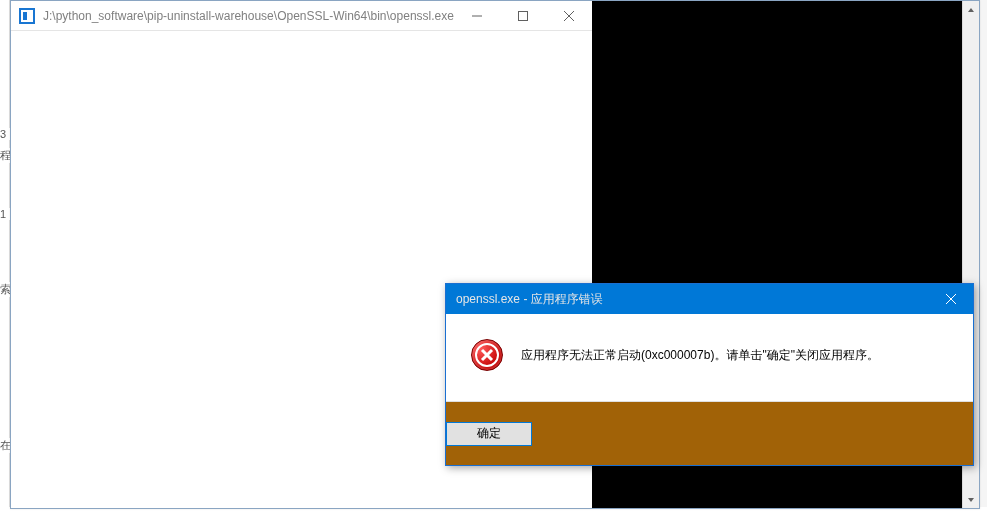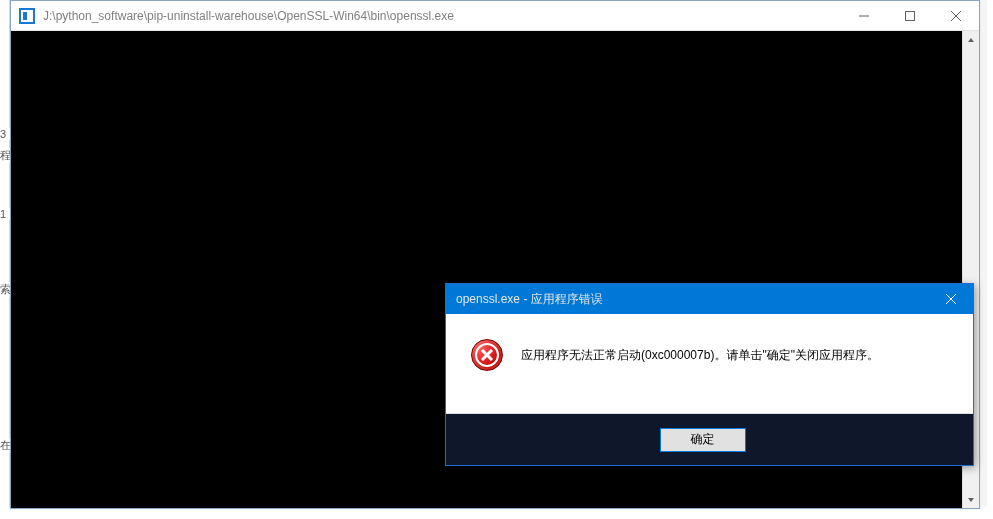--- a/index.html
+++ b/index.html
@@ -25,21 +25,20 @@
 
     
     .win {
       position: absolute;
       left: 10px; top: 0;
       width: 970px; height: 509px;
       background: #ffffff;
       border: 1px solid #8aa5c2;
       box-shadow: 0 0 2px rgba(0,0,0,.1);
       display: flex;
-      flex-direction: column;
     }
     .win-titlebar {
       height: 30px;
       background: #ffffff;
       display: flex;
       align-items: center;
       padding-left: 8px;
       font-size: 12px;
       color: #808080;
       border-bottom: 1px solid #e5e5e5;
@@ -146,26 +145,26 @@
     }
     .dlg-icon svg {
       position:absolute; left:50%; top:50%;
       width:14px; height:14px;
       transform: translate(-50%,-50%);
       stroke:#fff; stroke-width:3; fill:none;
     }
     .dlg-msg { padding-top: 8px; line-height: 1.4; }
 
     .dlg-footer {
-      height: 52px;
-      background: #0f172a;
+      height: 64px;
+      background: #a16207;
       border-top: 1px solid #dfdfdf;
       display:flex;
       align-items:center;
-      justify-content:center;
+      justify-content:flex-start;
       padding-right: 14px;
     }
     .dlg-ok {
       min-width: 86px;
       height: 24px;
       border: 1px solid #0078d7;
       background: #e1e1e1;
       font-size: 12px;
       cursor:pointer;
       padding: 0 14px;

